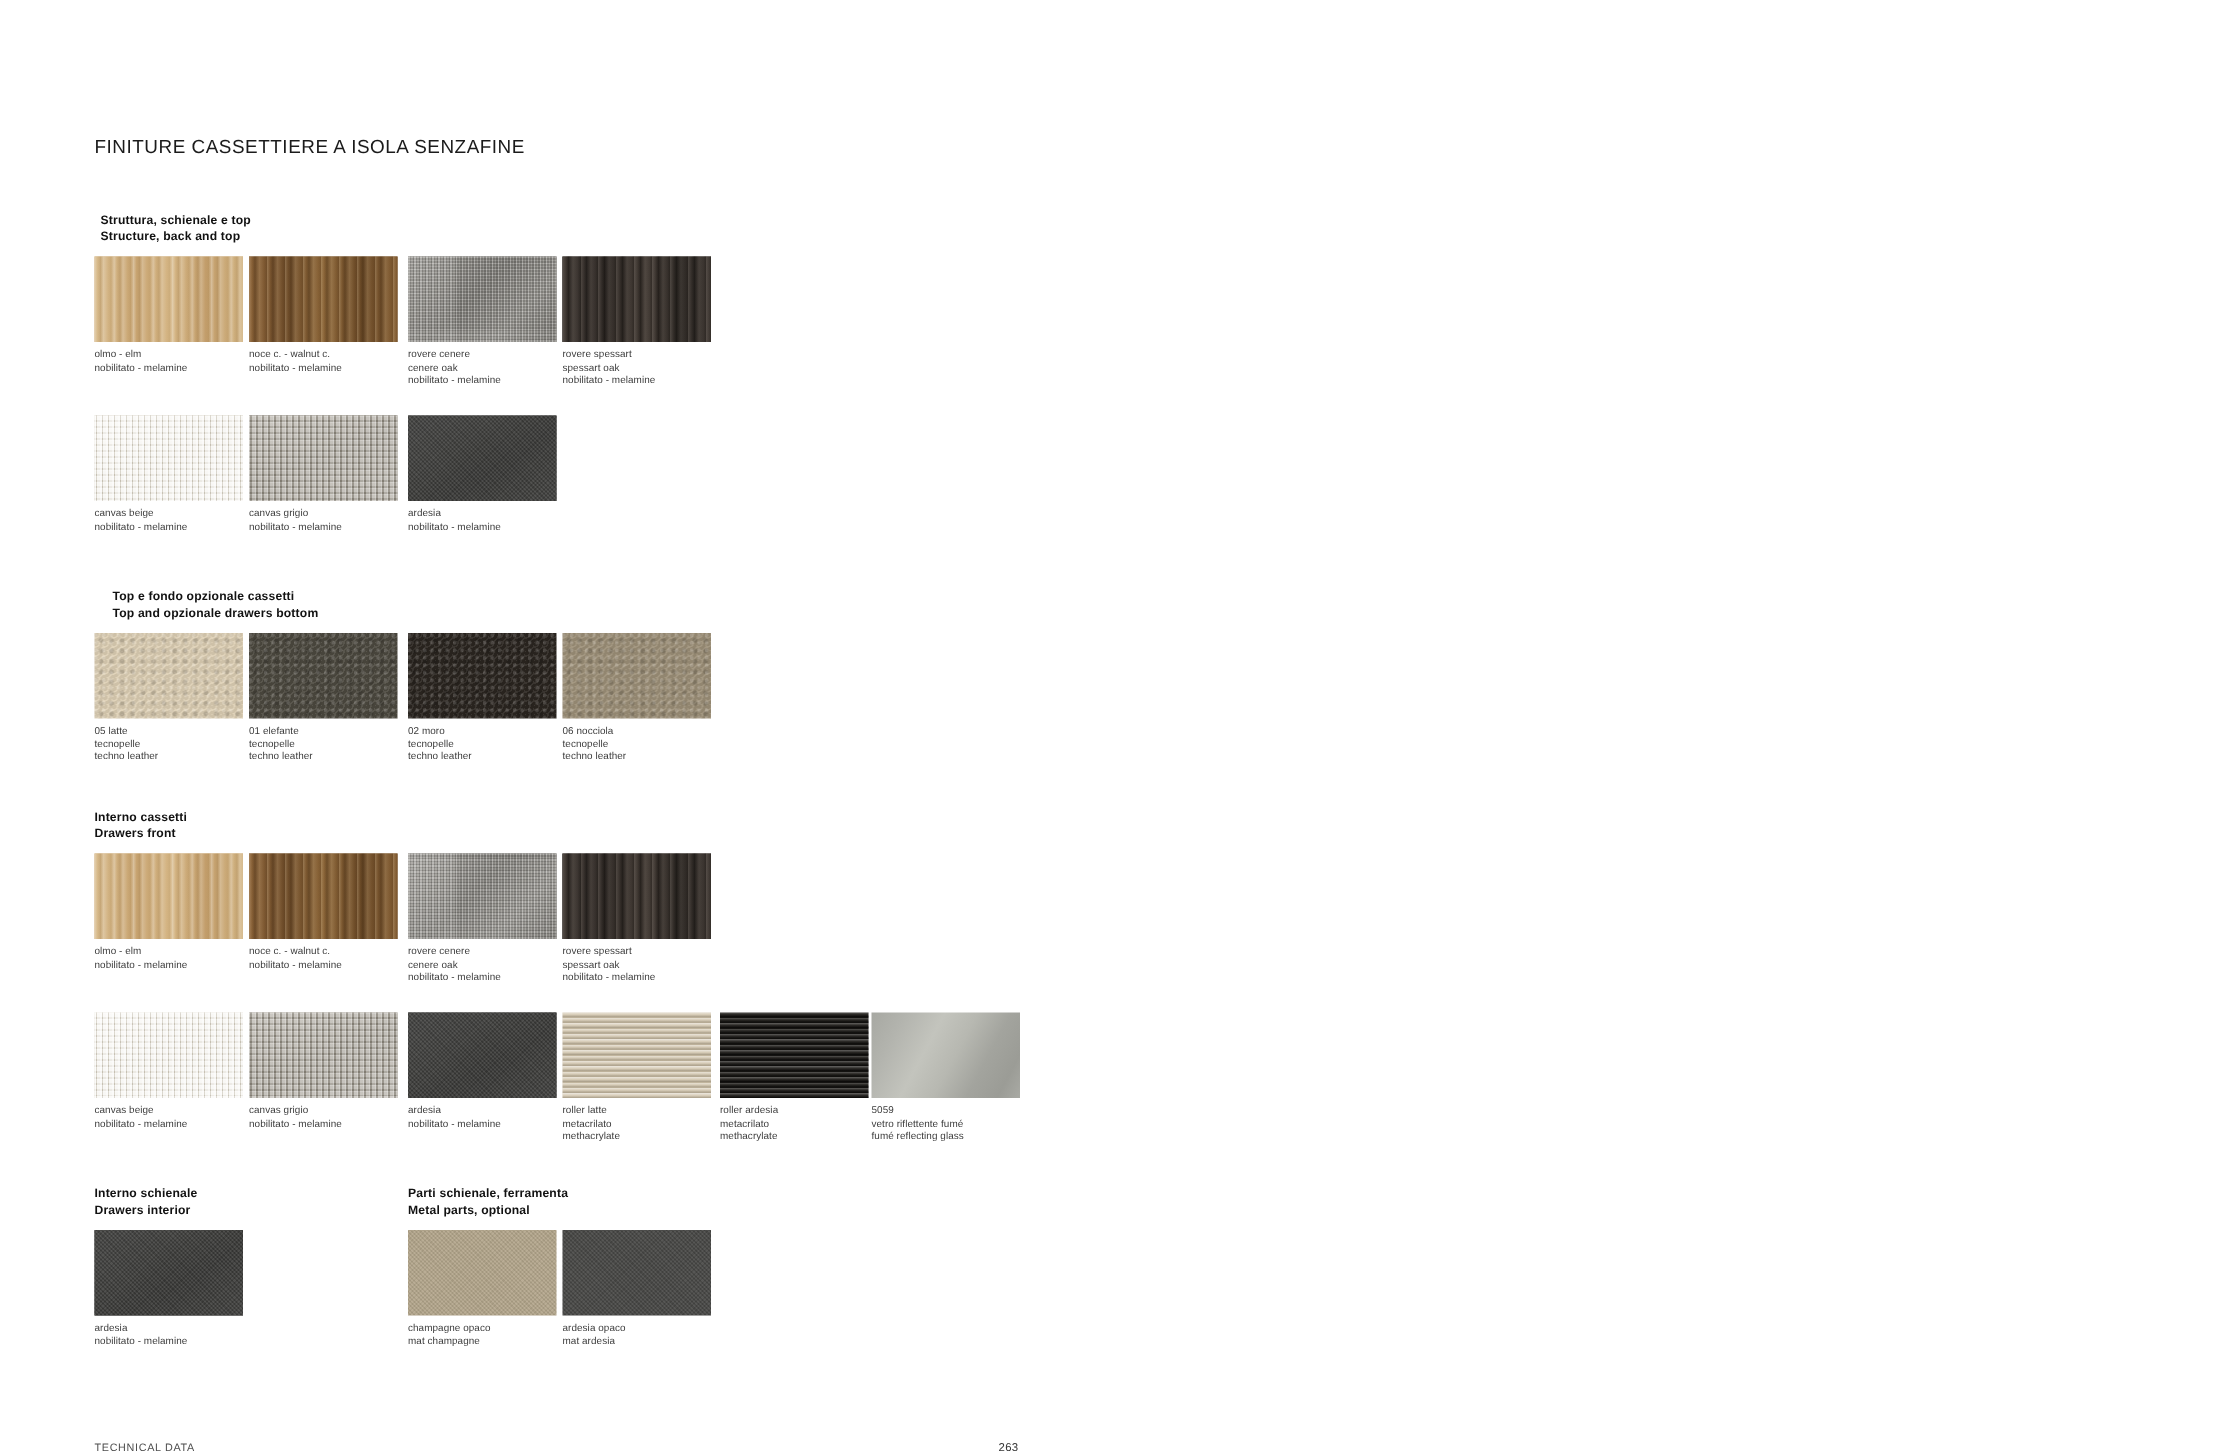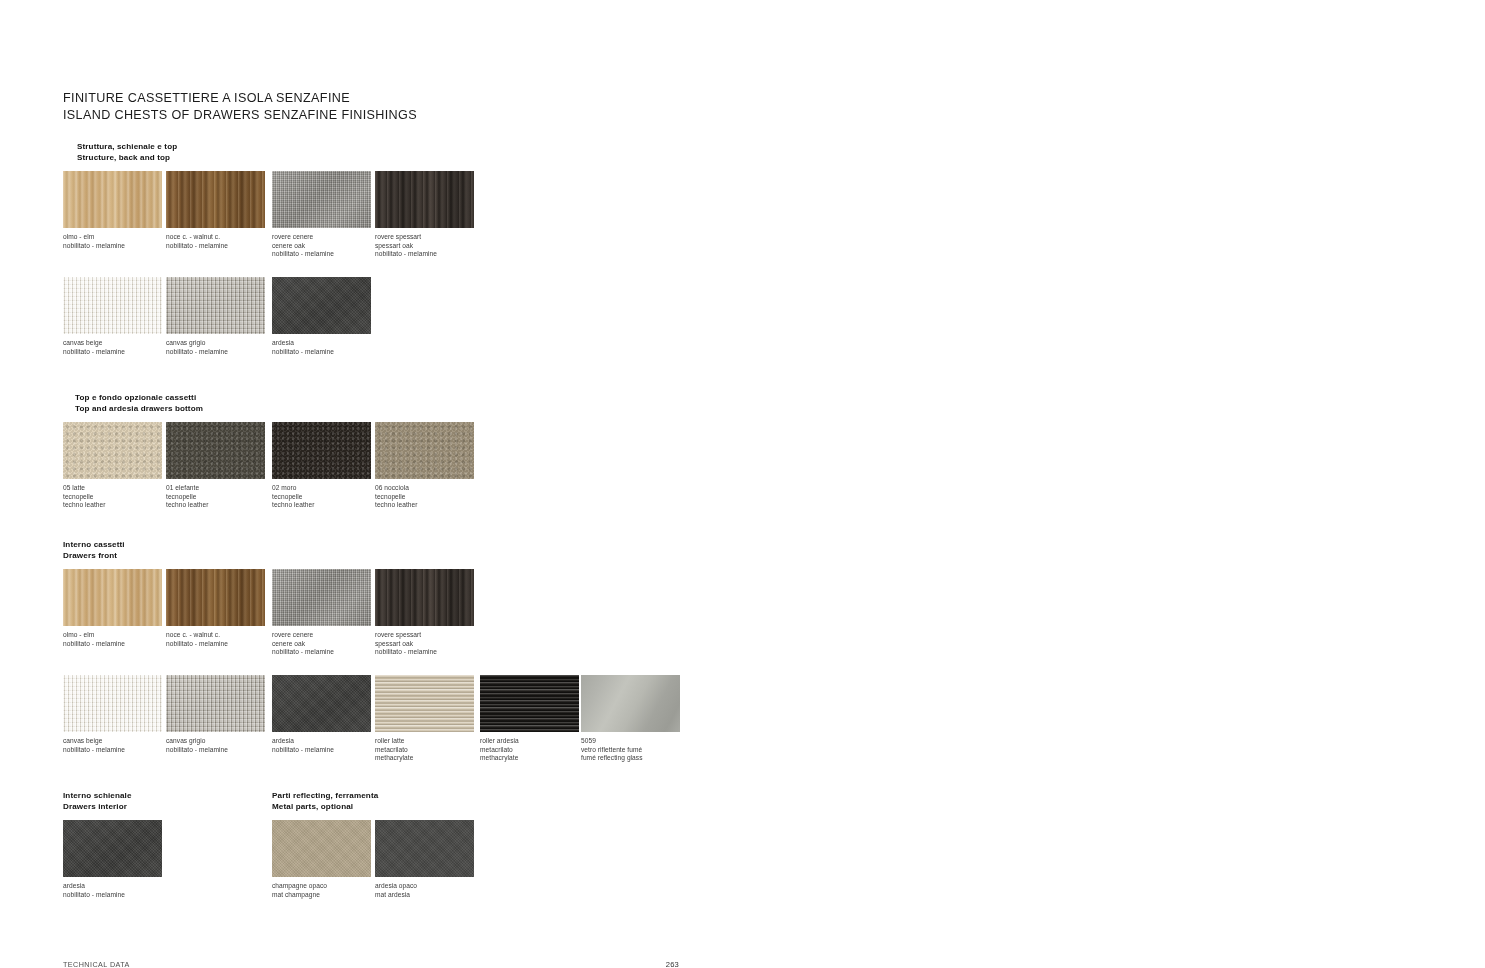--- a/index.html
+++ b/index.html
@@ -196,24 +196,23 @@
 </head>
 <body>
 
 <div class="spread">
 
   <div class="page left">
     <div class="page-inner">
 
       <div class="page-title">
         <span class="ln">FINITURE CASSETTIERE A ISOLA SENZAFINE</span>
-        <span class="ln">ISLAND CHESTS OF DRAWERS SENZAFINE FINISHINGS</span>
-      </div>
-
-      <div class="sec-head" style="top:114px;left:14px;">
+      </div>
+
+      <div class="sec-head" style="top:114px;left:4px;">
         <span class="ln">Struttura, schienale e top</span>
         <span class="ln">Structure, back and top</span>
       </div>
       <div class="swatch-group" style="top:143px;left:0;width:520px;height:240px;">
         <div class="swatch" style="left:0px;top:0px;">
             <span class="sw-chip tex wood-elm"></span>
             <span class="sw-label">
               <span class="ln">olmo - elm</span>
               <span class="ln">nobilitato - melamine</span>
               <span class="ln"></span>
@@ -264,21 +263,21 @@
             <span class="sw-label">
               <span class="ln">ardesia</span>
               <span class="ln">nobilitato - melamine</span>
               <span class="ln"></span>
             </span>
           </div>
       </div>
 
       <div class="sec-head" style="top:365px;left:12px;">
         <span class="ln">Top e fondo opzionale cassetti</span>
-        <span class="ln">Top and ardesia drawers bottom</span>
+        <span class="ln">Top and opzionale drawers bottom</span>
       </div>
       <div class="swatch-group" style="top:394px;left:0;width:520px;height:120px;">
         <div class="swatch" style="left:0px;top:0px;">
             <span class="sw-chip tex leather lea-latte"></span>
             <span class="sw-label">
               <span class="ln">05 latte</span>
               <span class="ln">tecnopelle</span>
               <span class="ln">techno leather</span>
             </span>
           </div>
@@ -404,21 +403,21 @@
             <span class="sw-chip tex ardesia-mel"></span>
             <span class="sw-label">
               <span class="ln">ardesia</span>
               <span class="ln">nobilitato - melamine</span>
               <span class="ln"></span>
             </span>
           </div>
       </div>
 
       <div class="sec-head" style="top:763px;left:209px;">
-        <span class="ln">Parti reflecting, ferramenta</span>
+        <span class="ln">Parti schienale, ferramenta</span>
         <span class="ln">Metal parts, optional</span>
       </div>
       <div class="swatch-group" style="top:792px;left:209px;">
         <div class="swatch" style="left:0px;top:0px;">
             <span class="sw-chip tex met-champagne flat-grain"></span>
             <span class="sw-label">
               <span class="ln">champagne opaco</span>
               <span class="ln">mat champagne</span>
               <span class="ln"></span>
             </span>

